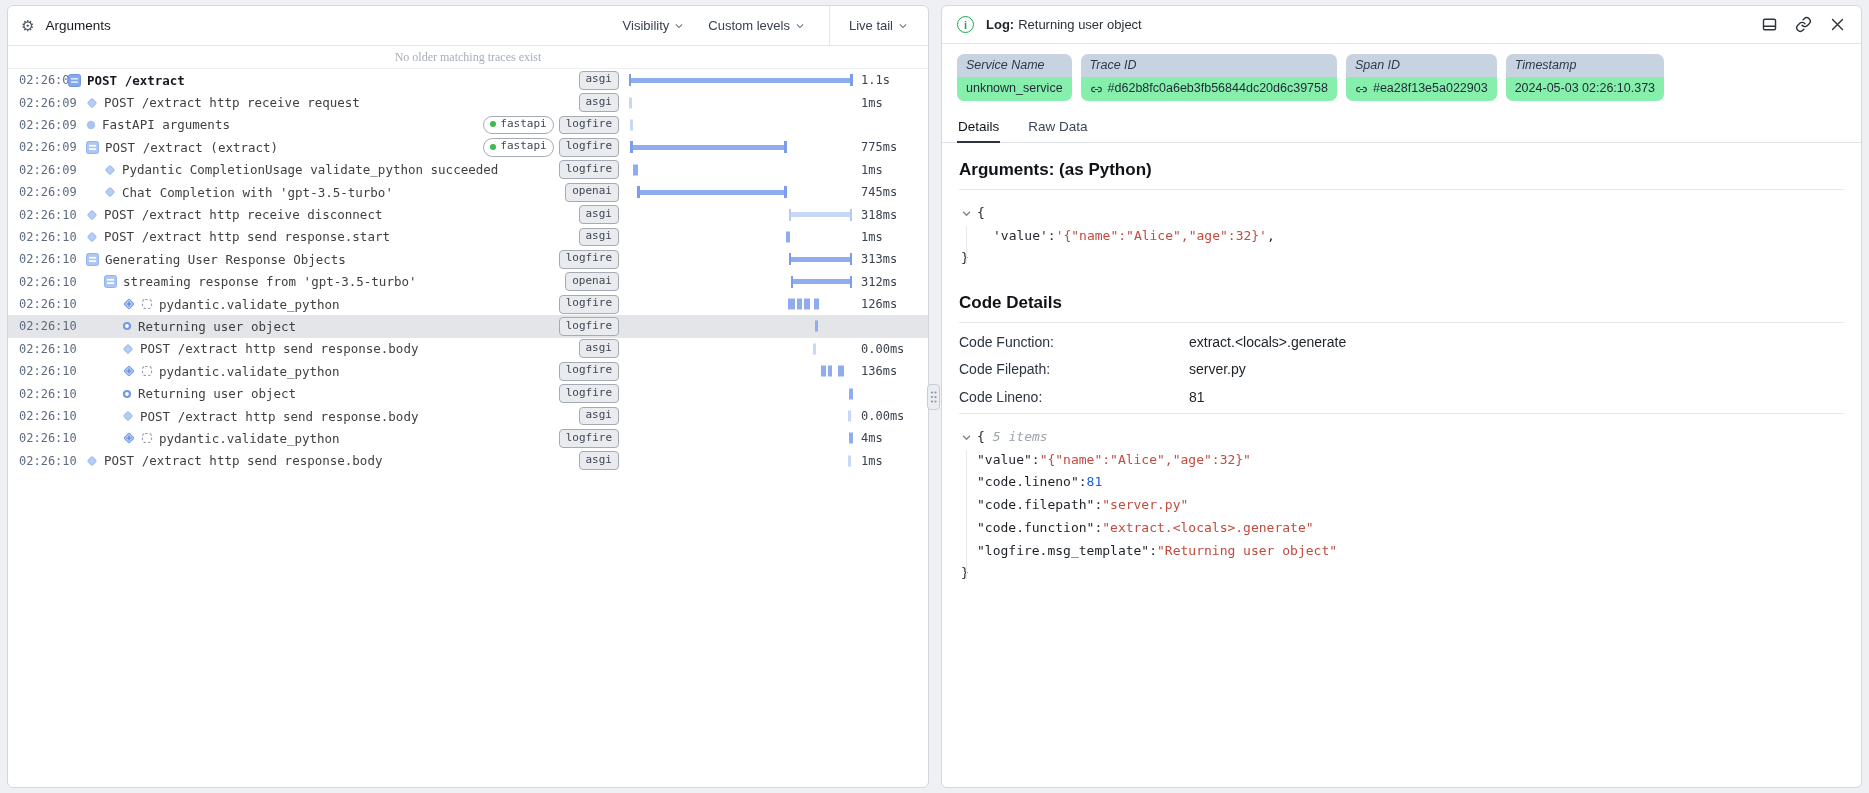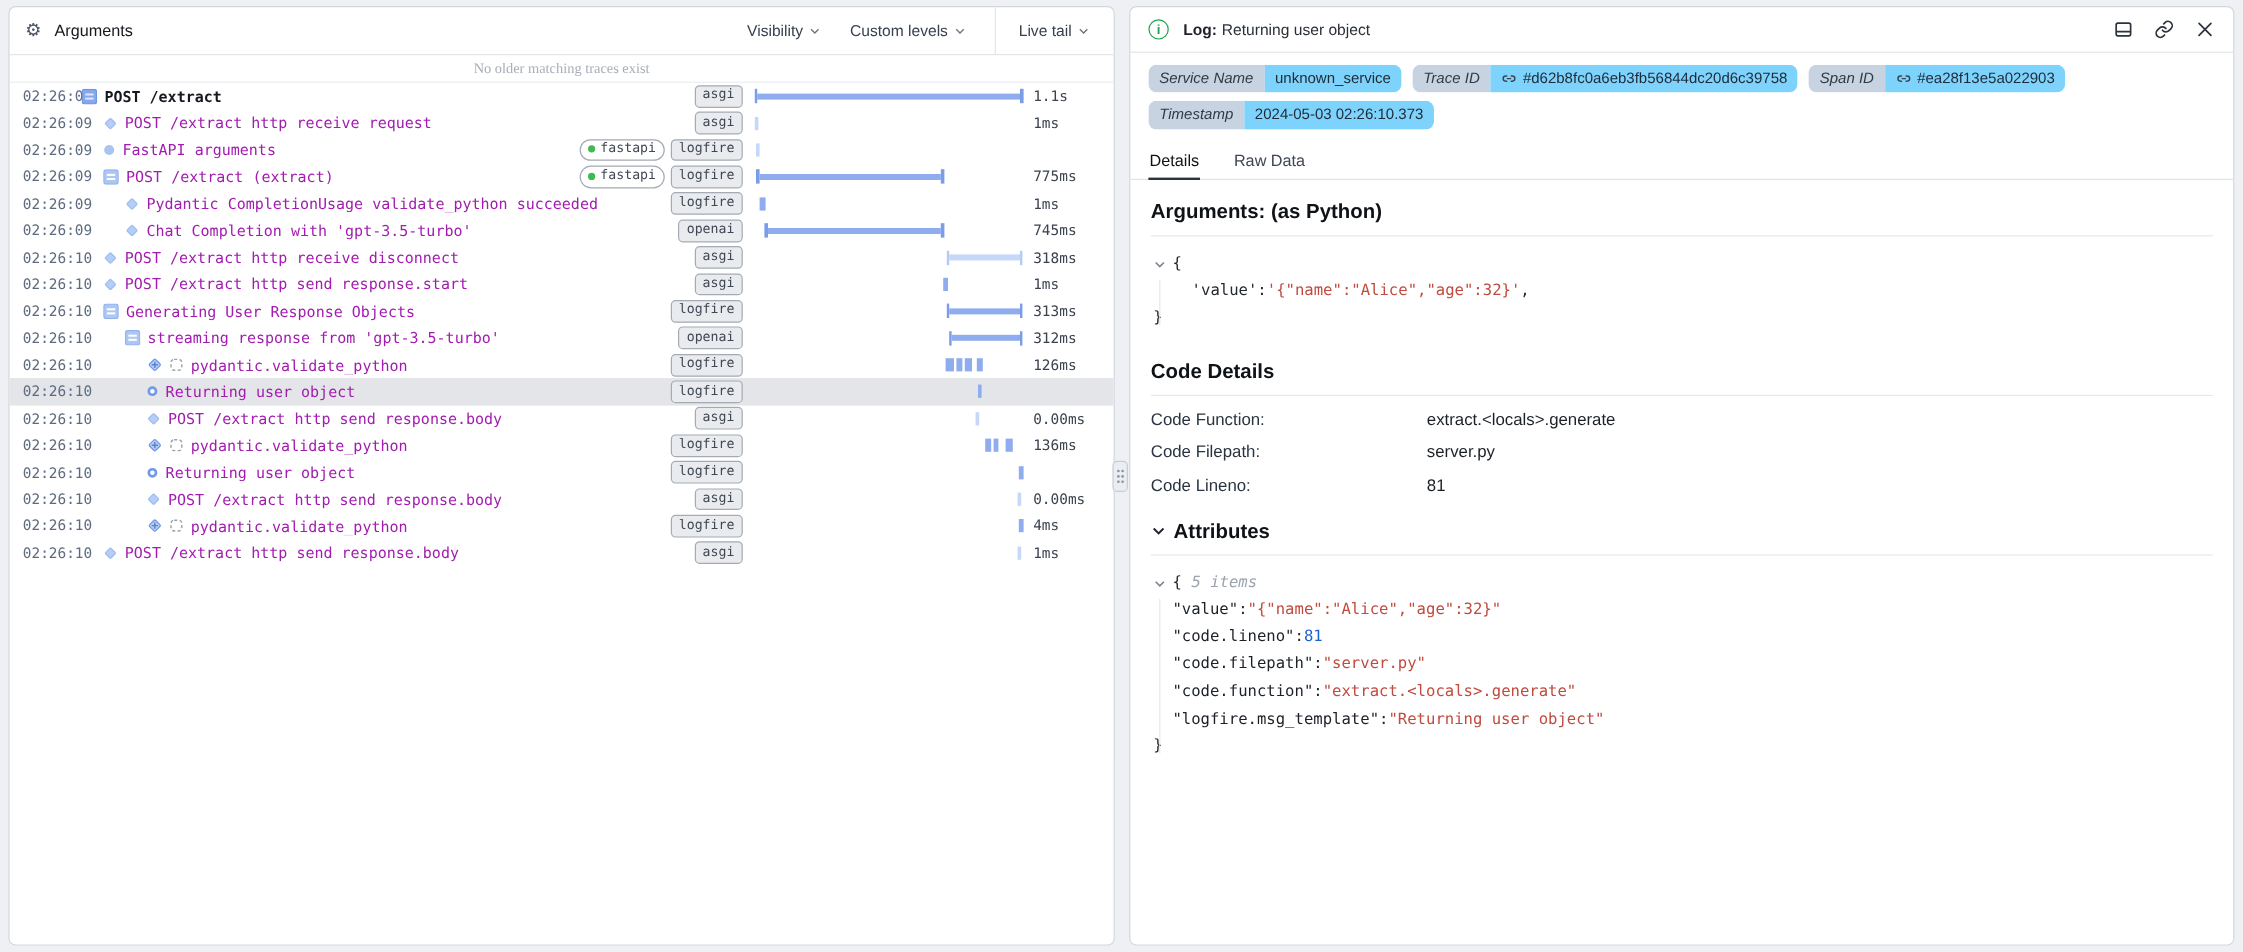--- a/index.html
+++ b/index.html
@@ -49,21 +49,21 @@
   }
   .trow.selected { background:#e3e5e8; }
   .time {
     flex:none; width:60px; padding-left:11px;
     font-family:"DejaVu Sans Mono", monospace; font-size:12px; color:#5d6b80;
   }
   .tree { flex:none; display:flex; align-items:center; gap:5px; }
   .ticon { display:inline-flex; align-items:center; }
   .tname {
     margin-left:6px; font-family:"DejaVu Sans Mono", monospace;
-    font-size:12.5px; color:#a21caf; overflow:hidden; text-overflow:ellipsis;
+    font-size:12.5px; color:#404040; overflow:hidden; text-overflow:ellipsis;
   }
   .trow.bold .tname { color:#15181e; font-weight:bold; }
   .sp { flex:1; }
   .tags { flex:none; display:flex; gap:5px; margin-right:9px; }
   .tag {
     font-family:"DejaVu Sans Mono", monospace; font-size:11px; color:#404854;
     background:#e9ebee; border:1px solid #a4abb5; border-radius:4px;
     padding:0.5px 6px 1.5px; line-height:1.35; display:inline-flex; align-items:center;
   }
   .tag.fastapi { background:#fff; border-radius:10px; gap:4px; }
@@ -102,23 +102,23 @@
     color:#1ea550; font-size:11px; font-weight:bold; font-style:normal;
     display:flex; align-items:center; justify-content:center; flex:none;
   }
   .rtitle { margin-left:12px; font-size:13px; color:#1f2329; }
   .rtitle b { font-weight:bold; }
   .rtitle .t { font-weight:normal; margin-left:4px; color:#2a3038; }
   .rheader-icons { margin-left:auto; display:flex; align-items:center; gap:17px; color:#2d333b; }
   .hicon { width:17px; height:17px; cursor:pointer; display:inline-flex; }
 
   .badges { padding:10px 15px 2px; display:flex; flex-wrap:wrap; gap:9px; row-gap:7px; }
-  .badge { display:inline-flex; border-radius:7px; overflow:hidden; font-size:12.5px; line-height:1.55; }
+  .badge { display:inline-flex; border-radius:7px; overflow:hidden; font-size:12.5px; line-height:1.55;flex-direction:column; }
   .badge .lbl { background:#c7d3e1; color:#2f3a46; font-style:italic; padding:2px 9px; }
-  .badge .val { background:#7dd3fc; color:#1f2937; padding:2px 9px; display:inline-flex; align-items:center; gap:5px; }
+  .badge .val { background:#86efac; color:#1f2937; padding:2px 9px; display:inline-flex; align-items:center; gap:5px; }
   .linkmini { width:13px; height:13px; color:#3a4450; flex:none; }
 
   .rtabs {
     margin-top:11px; padding:0 15px; display:flex; gap:27px;
     border-bottom:1px solid #dfe3e8;
   }
   .tab { padding:5px 1px 7px; font-size:13.5px; color:#3c4654; cursor:pointer; }
   .tab.active { color:#0f1216; border-bottom:2px solid #2d333b; margin-bottom:-1px; }
 
   .rp-content { padding:2px 17px 0; }
@@ -744,28 +744,20 @@
         <div class="kv-row">
           <span class="k">Code Filepath:</span>
           <span class="v">server.py</span>
         </div>
         <div class="kv-row">
           <span class="k">Code Lineno:</span>
           <span class="v">81</span>
         </div>
       </div>
 
-    <div class="section-h">
-      <span class="chev">
-          <svg viewBox="0 0 16 16" fill="none" stroke="currentColor" stroke-width="2">
-            <path d="M3 5.5l5 5 5-5"></path>
-          </svg>
-        </span>
-      <span>Attributes</span>
-    </div>
     <div class="hr"></div>
     <div class="codeblock">
       <div class="guide"></div>
       <div class="cb-line">
         <span class="cb-chevron">
             <svg viewBox="0 0 16 16" fill="none" stroke="currentColor" stroke-width="2">
               <path d="M3 5.5l5 5 5-5"></path>
             </svg>
           </span>
         <span>{</span>

